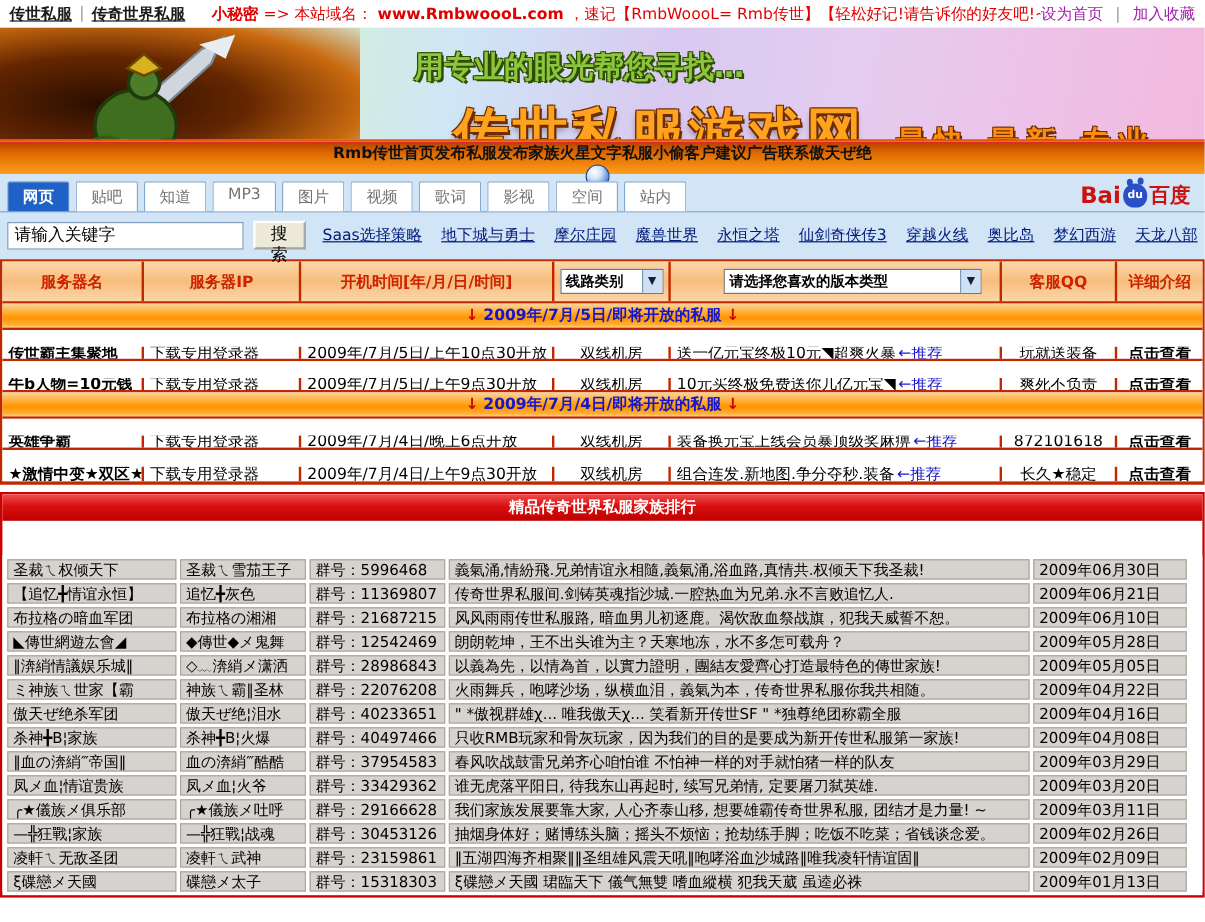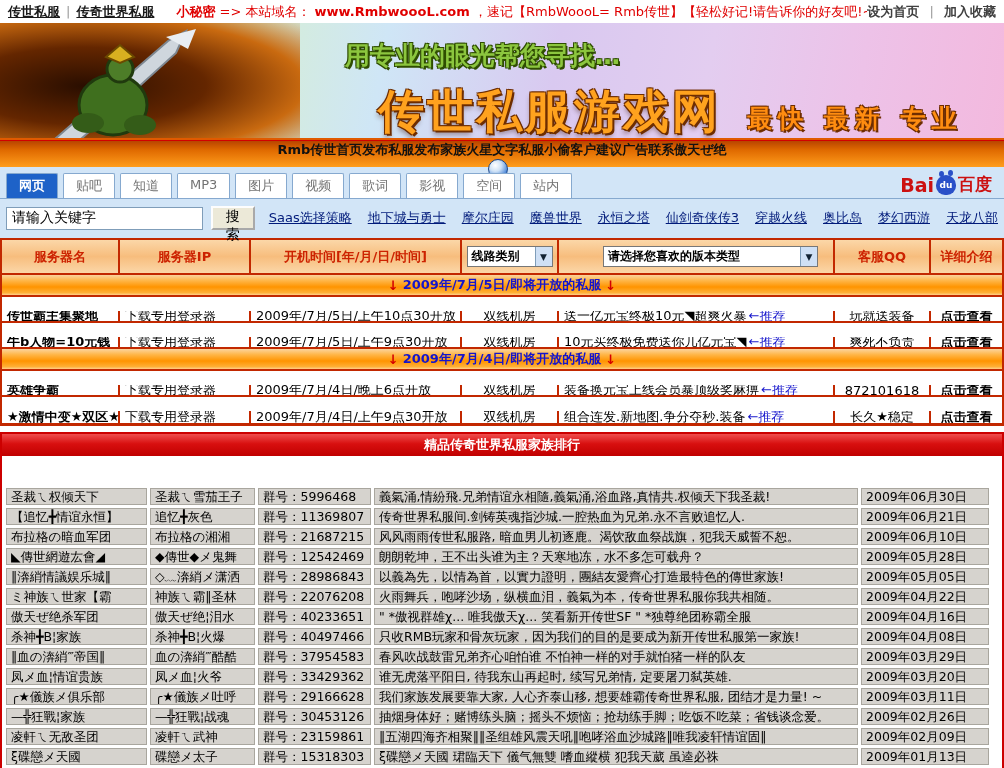--- a/index.html
+++ b/index.html
@@ -7,24 +7,24 @@
          font-family:"DejaVu Sans", sans-serif; font-size:13px; color:#000; }
 
   
   .topbar { height:23px; display:flex; align-items:center; padding:0 8px; background:#fff; }
   .topbar a { text-decoration:underline; color:#1a1a1a; font-weight:bold; cursor:pointer; }
   .topbar .sep { color:#999; margin:0 6px; }
   .promo { flex:1; margin-left:22px; color:#e00000; white-space:nowrap; overflow:hidden; }
   .promo .p1 { font-weight:bold; }
   .promo .pd { font-weight:bold; }
   .topbar-right { white-space:nowrap; }
-  .topbar-right a { font-weight:bold; text-decoration:none; color:#404040;text-align:center; }
-
-  
-  .banner { position:relative; height:117px; overflow:hidden; border-bottom:2px solid #e05a00;
+  .topbar-right a { font-weight:normal; text-decoration:none; color:#a21caf;text-align:center; }
+
+  
+  .banner { position:relative; height:95px; overflow:hidden; border-bottom:2px solid #e05a00;
     background:linear-gradient(100deg,#f6c8e0 0%,#d9f2c4 18%,#cfe6f6 38%,#d9c9f0 55%,#e3cdf0 70%,#edc2e8 85%,#f3b9de 100%); }
   .warrior { position:absolute; left:0; top:0; width:300px; height:131px;
     background:radial-gradient(ellipse at 28% 48%, #2a0e00 0%, #642600 40%, #c96a10 72%, rgba(240,150,40,0) 100%); }
   .warrior svg { position:absolute; left:18px; top:4px; }
   .slogan { position:absolute; left:345px; top:16px; font-size:25px; font-weight:bold; color:#8cc63e;
     text-shadow:2px 2px 0 #2f4d00,-1px -1px 0 #2f4d00,1px -1px 0 #2f4d00,-1px 1px 0 #2f4d00; }
   .btitle-row { position:absolute; left:378px; top:58px; white-space:nowrap; }
   .btitle { font-size:46px; font-weight:bold; letter-spacing:3px; color:#ffa21e;
     text-shadow:2px 2px 0 #6e2d00,-1px -1px 0 #6e2d00,1px -1px 0 #6e2d00,-1px 1px 0 #6e2d00,0 4px 5px rgba(60,20,0,.45); }
   .btags { font-size:25px; font-weight:bold; letter-spacing:6px; margin-left:22px; color:#ff8d10;

